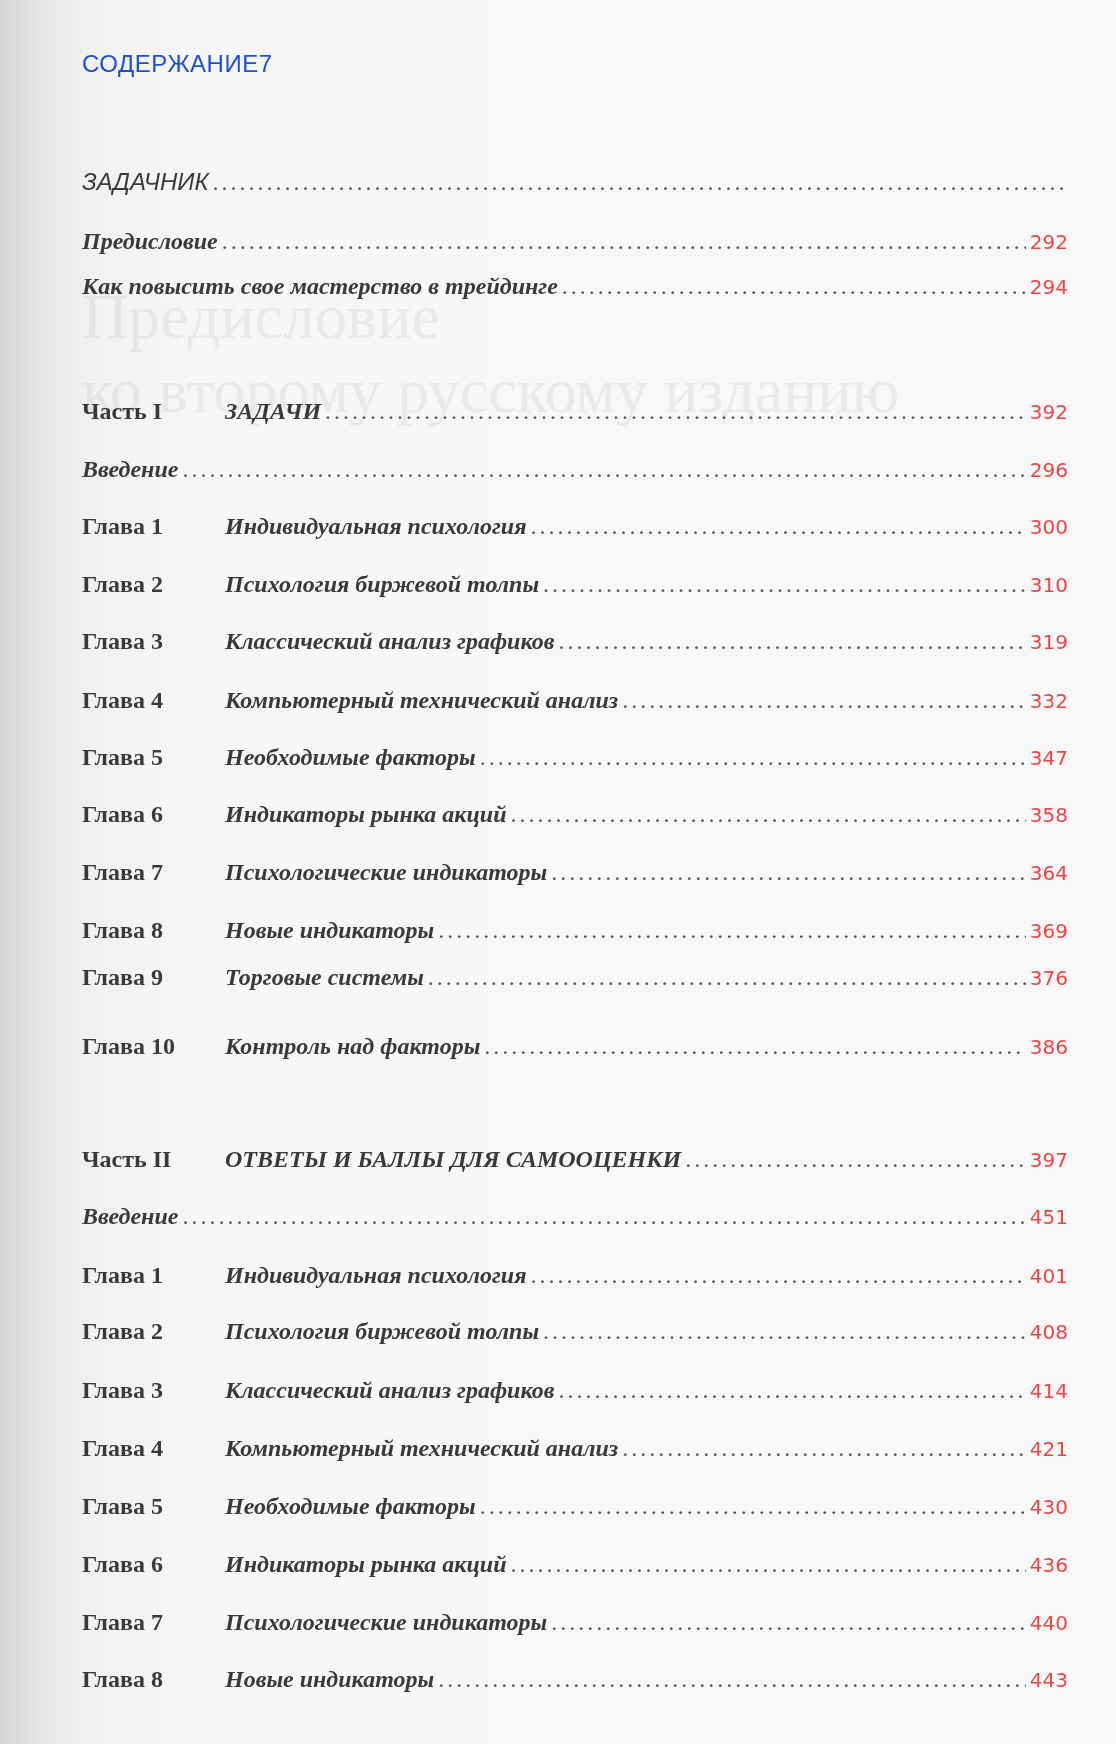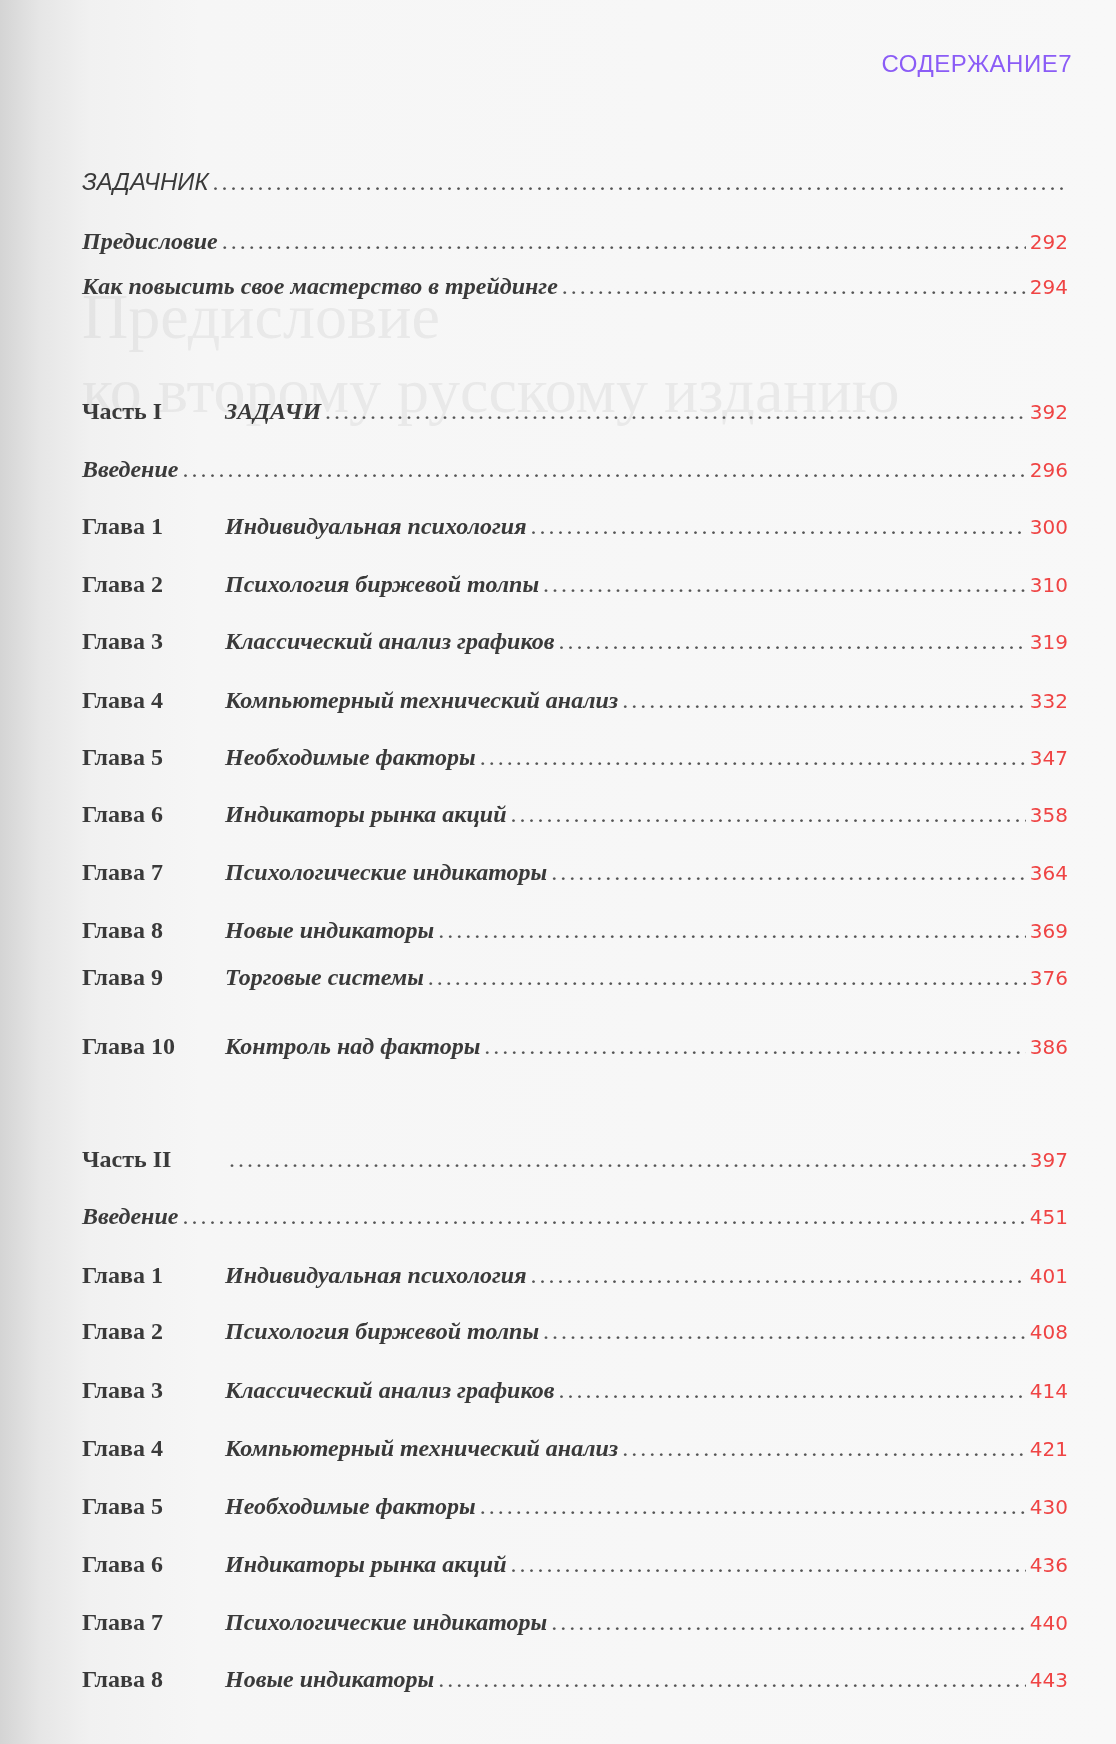--- a/index.html
+++ b/index.html
@@ -5,23 +5,23 @@
   html, body { margin: 0; padding: 0; }
   body {
     width: 1116px; height: 1744px; overflow: hidden;
     background: linear-gradient(to right, #d4d4d4 0px, #e6e6e6 40px, #f1f1f1 90px, #f6f6f6 200px, #f8f8f8 100%);
     font-family: "DejaVu Serif", "Liberation Serif", serif;
     color: #3c3c3c;
     position: relative;
   }
   .running-head {
     position: absolute; top: 50px; left: 82px; width: 990px;
-    display: flex; justify-content: flex-end; align-items: baseline;
+    display: flex; justify-content: flex-start; align-items: baseline;
     font-family: "Liberation Sans", sans-serif;
-    font-size: 24px; letter-spacing: 0.5px; color: #8b5cf6;
+    font-size: 24px; letter-spacing: 0.5px; color: #1d4ed8;
   }
   .running-head .pageno { font-size: 24px; font-weight: normal; }
   .toc { position: absolute; left: 82px; width: 986px; top: 0; }
   .toc-row {
     position: absolute; left: 0; width: 986px;
     display: flex; align-items: baseline;
     font-family: "Liberation Serif", serif; font-weight: bold;
     font-size: 24px; color: #3a3a3a;
     white-space: nowrap;
   }
@@ -156,20 +156,21 @@
 
   <div class="toc-row" style="top:1033px;">
     <span class="num-label">Глава 10</span>
     <span class="label">Контроль над факторы</span>
     <span class="dots"></span>
     <span class="page">386</span>
   </div>
 
   <div class="toc-row" style="top:1146px;">
     <span class="num-label">Часть II</span>
+    <span class="label">ОТВЕТЫ И БАЛЛЫ ДЛЯ САМООЦЕНКИ</span>
     <span class="dots"></span>
     <span class="page">397</span>
   </div>
 
   <div class="toc-row" style="top:1203px;">
     <span class="label">Введение</span>
     <span class="dots"></span>
     <span class="page">451</span>
   </div>
 

